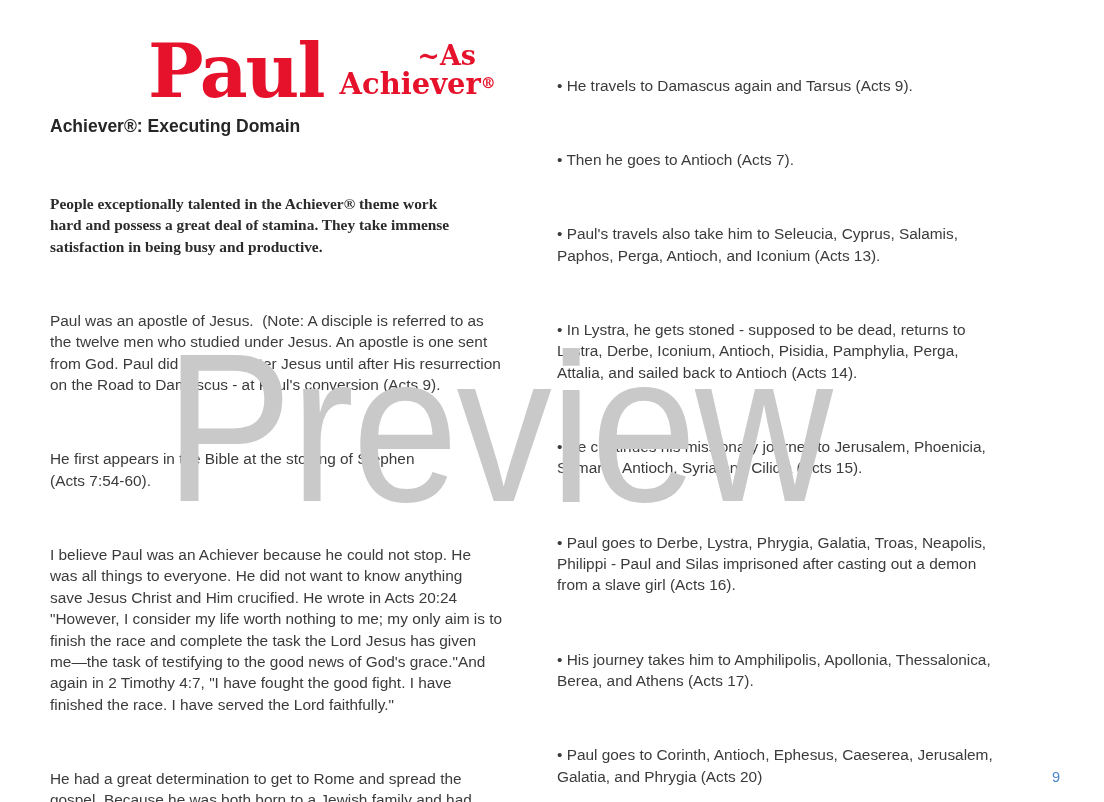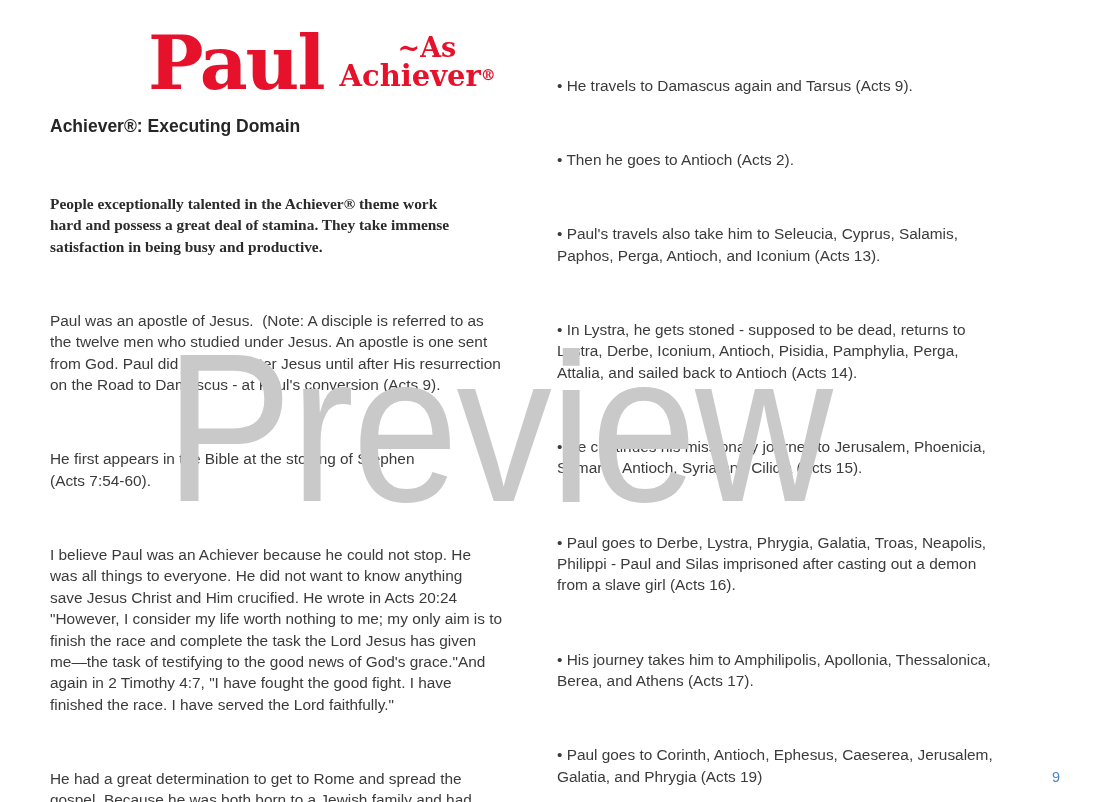--- a/index.html
+++ b/index.html
@@ -1,30 +1,30 @@
 <!DOCTYPE html>
 <html><head>
 <meta charset="utf-8">
 <style>
   html,body { margin:0; padding:0; background:#ffffff; }
   #page {
     position:relative; width:1104px; height:802px; background:#ffffff;
     overflow:hidden; font-family:"Liberation Sans", sans-serif; color:#3b3b3b;
   }
   
-  #logo { position:absolute; left:148px; top:26px; display:flex; align-items:flex-start; }
+  #logo { position:absolute; left:148px; top:34px; display:flex; align-items:flex-start; }
   .logo-paul {
     font-family:"DejaVu Serif", serif; font-weight:bold; font-size:74px; line-height:1;
     color:#e6122b; letter-spacing:-2px;
   }
   .logo-tagline {
     display:flex; flex-direction:column; margin-left:16px; margin-top:8px;
     font-family:"DejaVu Serif", serif; font-weight:bold; color:#e6122b; line-height:1.02;
   }
-  .tagline-line1 { font-size:27px; margin-left:58px; }
+  .tagline-line1 { font-size:27px; margin-left:58px;text-align:center; }
   .tagline-line2 { font-size:29px; }
   .reg-mark { font-size:15px; vertical-align:6px; }
   
   #heading {
     position:absolute; left:50px; top:116px; width:496px; 
     font-weight:bold; font-size:17.5px; color:#262626;
   }
   
   .col { position:absolute; font-size:15.4px; line-height:21.4px; white-space:pre-wrap; }
   #left-col  { left:50px;  top:150px; width:520px; }
@@ -81,35 +81,35 @@
 gospel. Because he was both born to a Jewish family and had
 Roman citizenship, he was able to minister to both audiences
 effectively.</p>
     
     
     
   </div>
 
   <div id="right-col" class="col">
     <p class="para">• He travels to Damascus again and Tarsus (Acts 9).</p>
-    <p class="para">• Then he goes to Antioch (Acts 2).</p>
+    <p class="para">• Then he goes to Antioch (Acts 7).</p>
     <p class="para">• Paul's travels also take him to Seleucia, Cyprus, Salamis,
 Paphos, Perga, Antioch, and Iconium (Acts 13).</p>
     <p class="para">• In Lystra, he gets stoned - supposed to be dead, returns to
 Lystra, Derbe, Iconium, Antioch, Pisidia, Pamphylia, Perga,
 Attalia, and sailed back to Antioch (Acts 14).</p>
     <p class="para">• He continues his missionary journey to Jerusalem, Phoenicia,
 Samaria, Antioch, Syria and Cilicia (Acts 15).</p>
     <p class="para">• Paul goes to Derbe, Lystra, Phrygia, Galatia, Troas, Neapolis,
 Philippi - Paul and Silas imprisoned after casting out a demon
 from a slave girl (Acts 16).</p>
     <p class="para">• His journey takes him to Amphilipolis, Apollonia, Thessalonica,
 Berea, and Athens (Acts 17).</p>
     <p class="para">• Paul goes to Corinth, Antioch, Ephesus, Caeserea, Jerusalem,
-Galatia, and Phrygia (Acts 19)</p>
+Galatia, and Phrygia (Acts 20)</p>
     
     
     
     
     
   </div>
 
   <div id="watermark">Preview</div>
 
   <div id="page-number">9</div>

